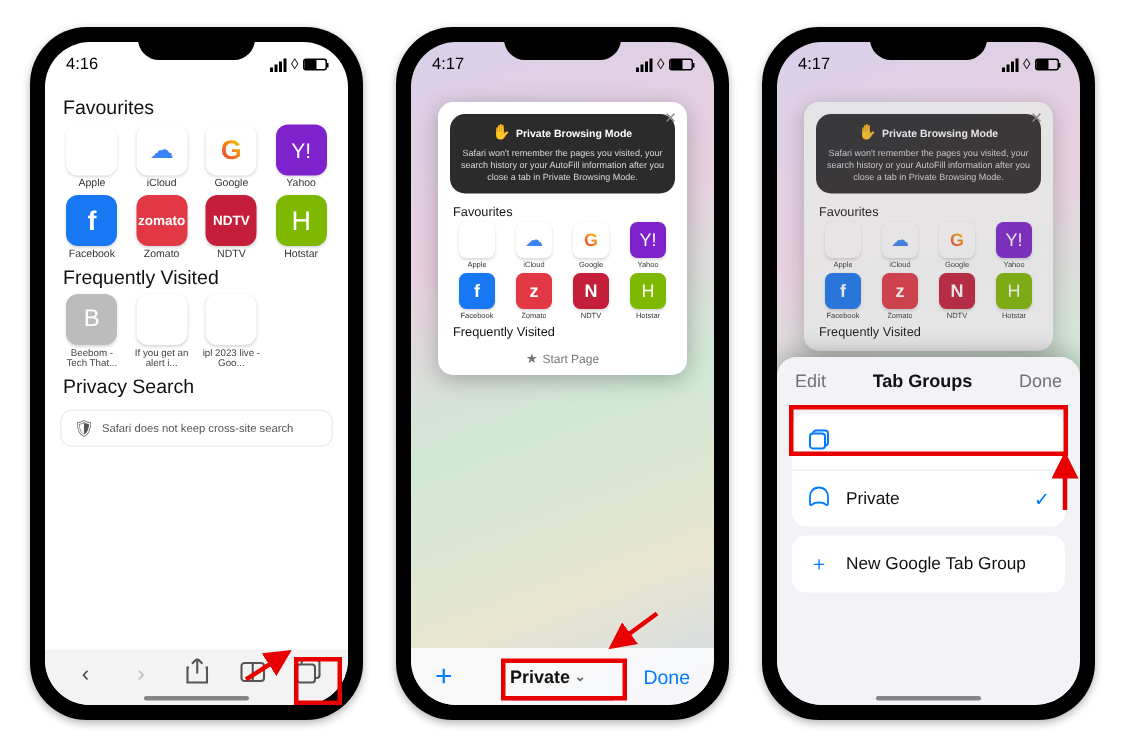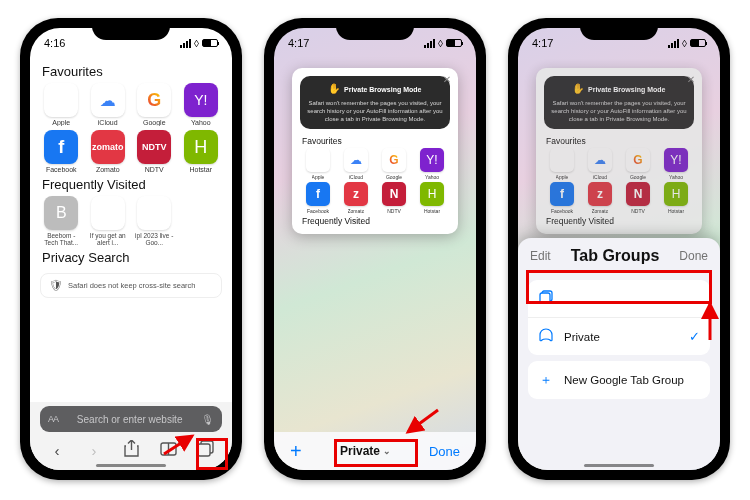--- a/index.html
+++ b/index.html
@@ -62,21 +62,21 @@
 .startpage-lbl .star{font-size:9px;margin-right:3px}
 
 .tswitch-bar{position:absolute;bottom:0;left:0;right:0;height:38px;background:rgba(250,250,252,.92);display:flex;justify-content:space-between;align-items:center;padding:0 16px;font-size:13px;color:#007aff}
 .tswitch-bar .mid{color:#111;font-weight:600;font-size:12px;display:flex;align-items:center;gap:3px}
 .tswitch-bar .mid .chev{font-size:9px;color:#666}
 
 
 .sheet{position:absolute;bottom:0;left:0;right:0;top:210px;background:#f2f2f7;border-radius:13px 13px 0 0;box-shadow:0 -3px 14px rgba(0,0,0,.25);overflow:hidden}
 .sheet-hdr{display:flex;justify-content:space-between;align-items:center;padding:9px 12px;font-size:12px}
 .sheet-hdr .edit,.sheet-hdr .done{color:#737373}
-.sheet-hdr .title{font-weight:600;font-size:16px;color:#111}
+.sheet-hdr .title{font-weight:600;font-size:12px;color:#111}
 .sheet-list{background:#fff;margin:6px 10px;border-radius:9px;overflow:hidden}
 .sheet-row{display:flex;align-items:center;padding:10px 10px;font-size:11.5px;color:#111;border-bottom:1px solid #eee;gap:10px}
 .sheet-row:last-child{border-bottom:none}
 .sheet-row .ricon{width:16px;text-align:center;color:#007aff;font-size:13px}
 .sheet-row .rlabel{flex:1}
 .sheet-row .check{color:#007aff;font-size:13px}
 
 
 .redbox{position:absolute;border:3px solid #e80000;pointer-events:none}
 .arrow{position:absolute;pointer-events:none}
@@ -163,25 +163,20 @@
 
     <div class="sec-title">Privacy Search</div>
     <div class="priv-report">
       <div class="pr-box">
         <span class="shield">🛡</span>
         <span>Safari does not keep cross-site search</span>
       </div>
     </div>
 
     <div class="p1-bottom">
-      <div class="search">
-        <span style="font-size:9px;letter-spacing:-1px">AA</span>
-        <span class="sp">Search or enter website</span>
-        <span>🎙</span>
-      </div>
       <div class="toolbar">
         <span class="tbicon">‹</span>
         <span class="tbicon" style="opacity:.3">›</span>
         <span class="tbicon"><svg width="15" height="17" viewBox="0 0 15 17">
                 <path d="M7.5 0 L4 3.5 M7.5 0 L11 3.5 M7.5 0 V10 M2 6 H1 V16 H14 V6 H13" fill="none" stroke="#555" stroke-width="1.4"></path>
               </svg></span>
         <span class="tbicon"><svg width="17" height="14" viewBox="0 0 17 14">
                 <rect x="1" y="1" width="15" height="12" rx="2" fill="none" stroke="#555" stroke-width="1.4"></rect>
                 <line x1="8.5" y1="1" x2="8.5" y2="13" stroke="#555" stroke-width="1.4"></line>
               </svg></span>
@@ -260,20 +255,21 @@
         <div class="favitem">
               <div class="favicon i-ndtv">N</div>
               <div class="favlabel">NDTV</div>
             </div>
         <div class="favitem">
               <div class="favicon i-hotstar">H</div>
               <div class="favlabel">Hotstar</div>
             </div>
       </div>
       <div class="sec-title">Frequently Visited</div>
+      <div class="startpage-lbl"><span class="star">★</span><span>Start Page</span></div>
     </div>
 
     <div class="tswitch-bar">
       <span style="font-size:20px;font-weight:300">+</span>
       <span class="mid">
             <span>Private</span>
             <span class="chev">⌄</span>
           </span>
       <span>Done</span>
     </div>

